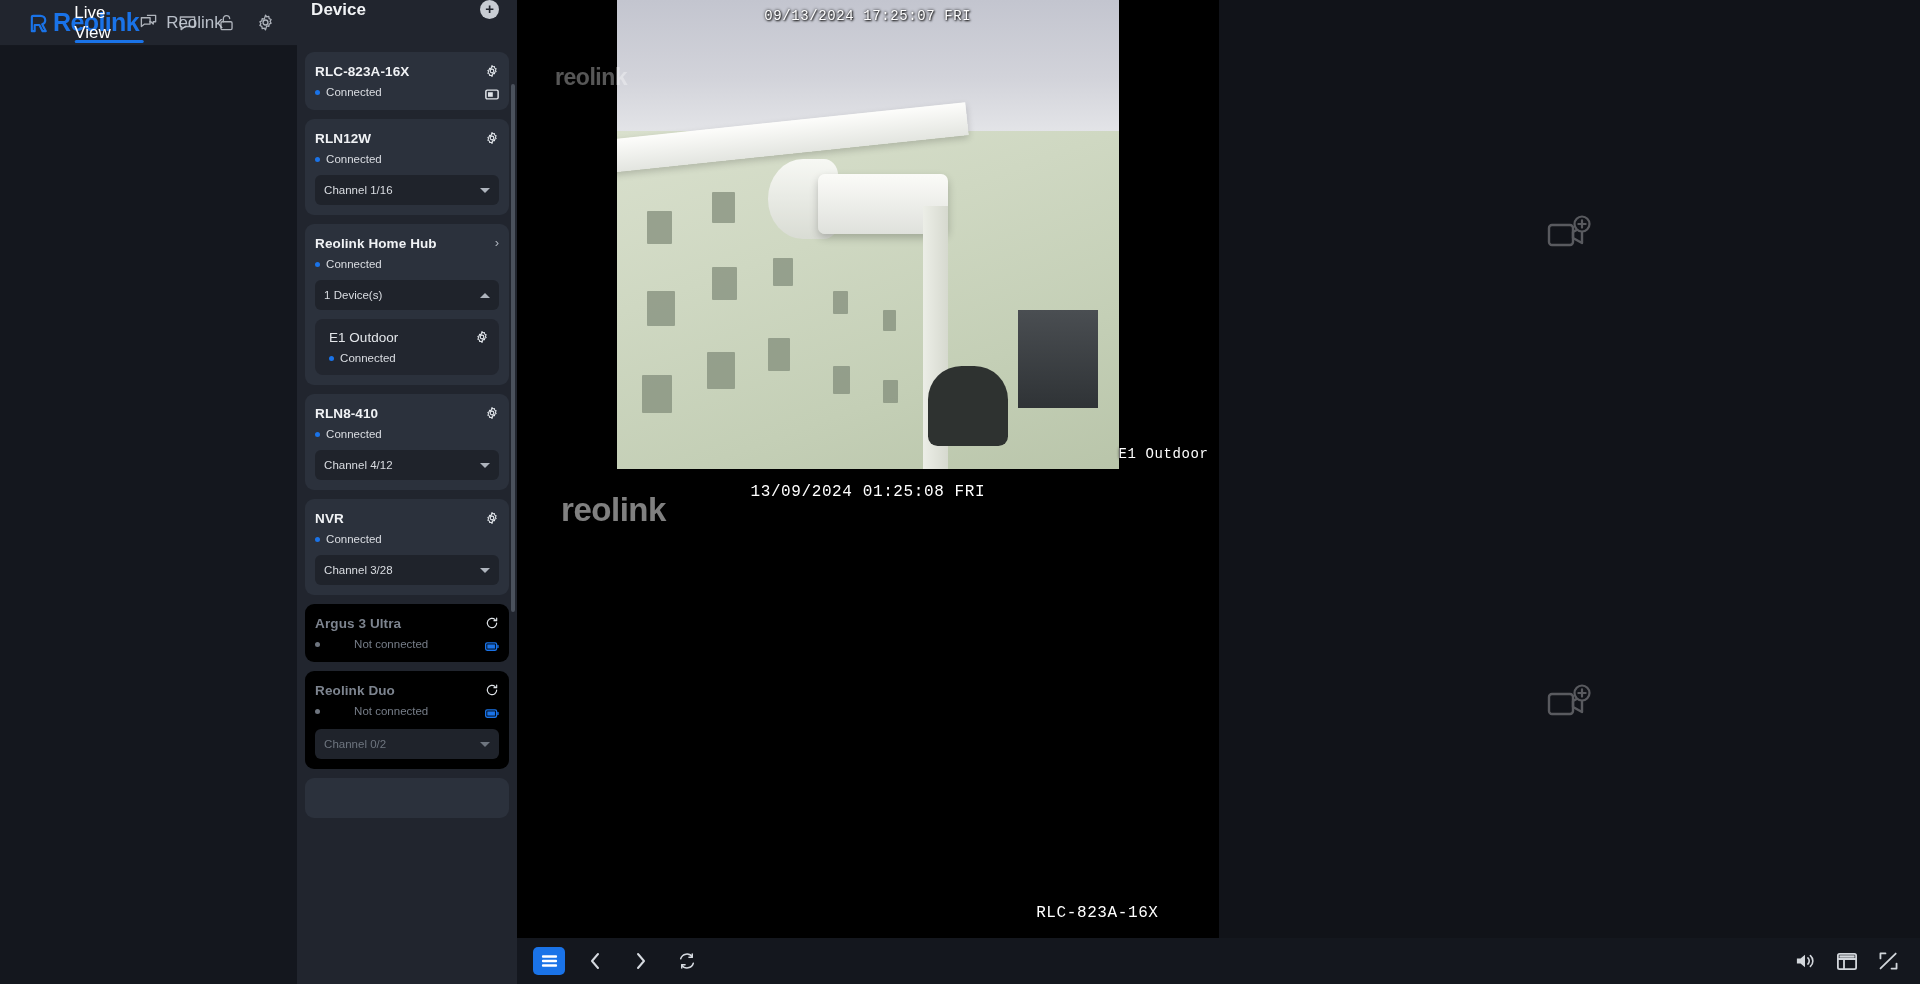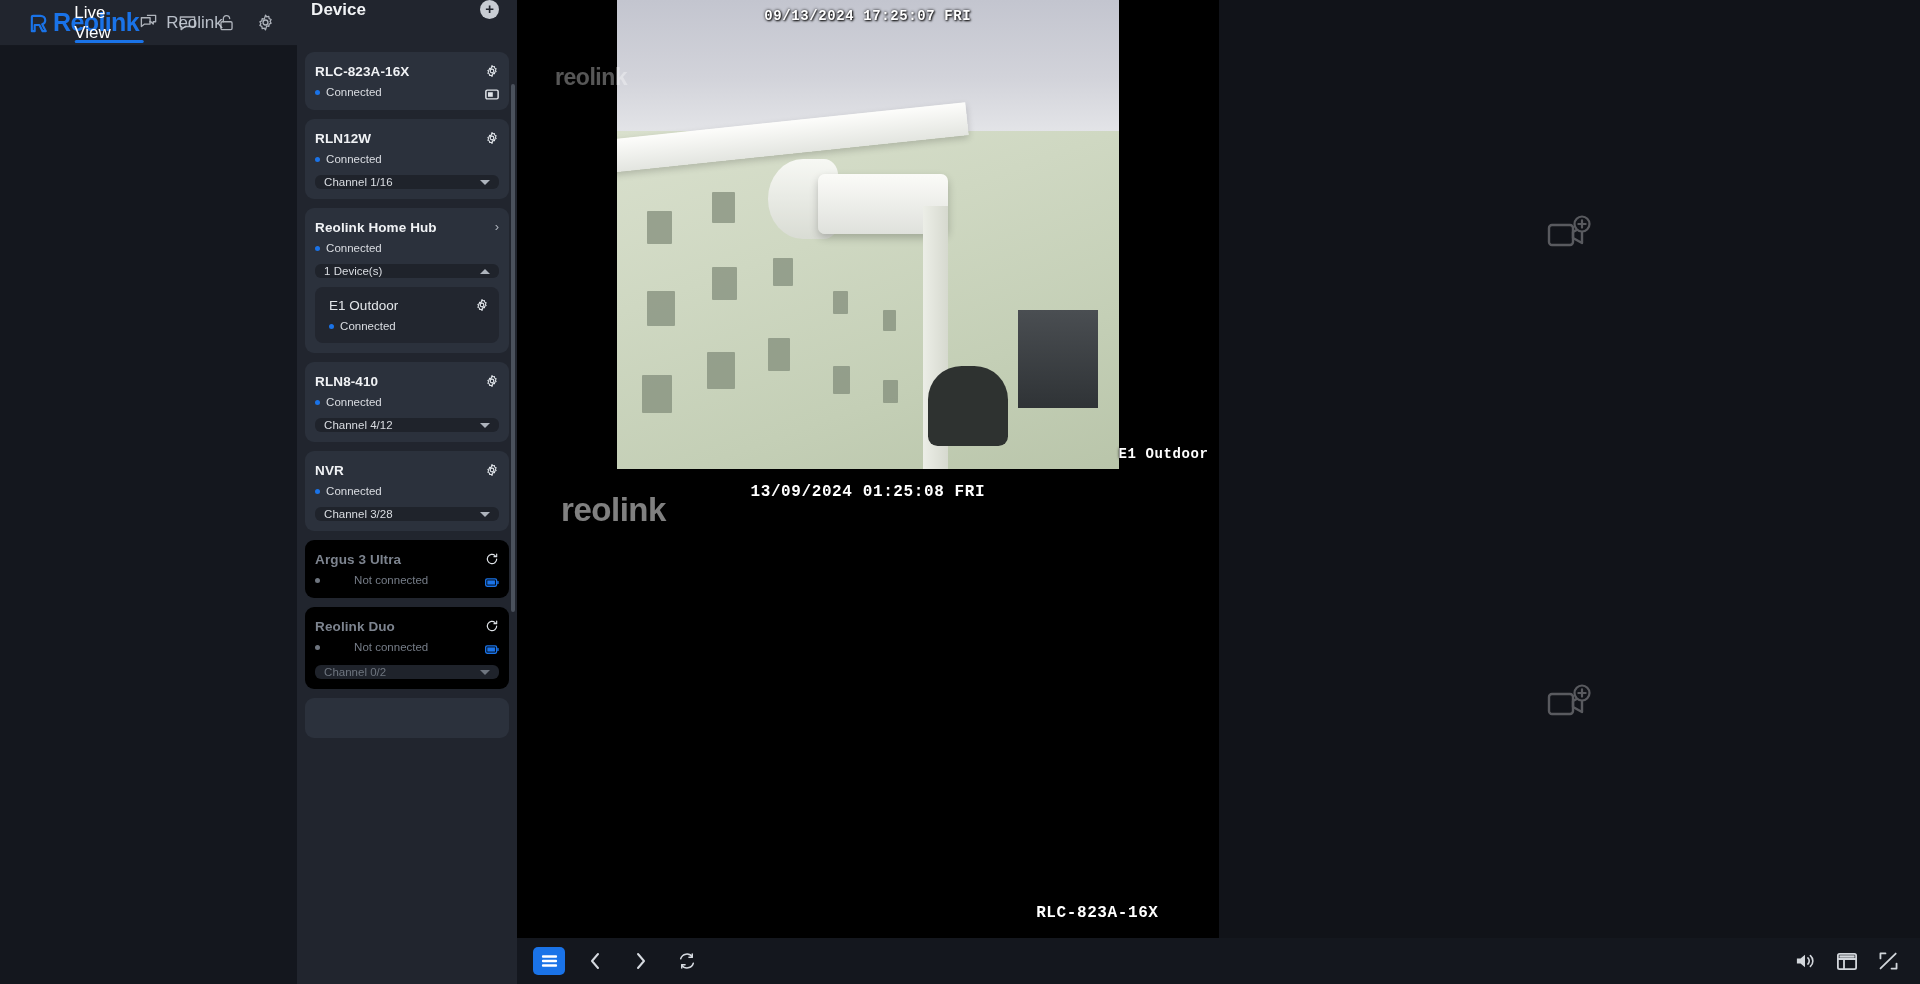--- a/index.html
+++ b/index.html
@@ -85,21 +85,21 @@
     display:flex; align-items:center; gap:6px;
   }
   .dev-card.offline .dev-status { color:#767d88;gap:34px; }
   .dot { width:5px; height:5px; border-radius:50%; background:#1a73e8; display:inline-block; }
   .dev-card.offline .dot { background:#6e757f; }
   .dev-icons { display:flex; flex-direction:column; align-items:center; gap:11px; }
   .gear { width:14px; height:14px; cursor:pointer; display:block; }
   .sqicon { width:14px; height:11px; cursor:pointer; display:block; }
   .chan-bar {
     margin-top:10px; background:#1f232b; border-radius:6px;
-    height:14px; display:flex; align-items:center;
+    height:30px; display:flex; align-items:center;
     padding:0 9px; justify-content:space-between; cursor:pointer;
   }
   .chan-text { font-size:11.5px; color:#dadde2; }
   .dev-card.offline .chan-text { color:#6e757f; }
   .caret { width:0; height:0; border-left:5px solid transparent; border-right:5px solid transparent; }
   .caret.down { border-top:5px solid #aeb4bd; }
   .caret.up { border-bottom:5px solid #aeb4bd; }
   .chev { color:#aeb4bd; font-size:13px; line-height:1; }
   .sub-card {
     margin-top:9px; background:#22262f; border-radius:8px;
@@ -121,21 +121,20 @@
   }
   .tile { position:relative; background:#000; overflow:hidden; }
   .tile.empty { background:#111319; }
   .tile.selected { outline:2px solid #1a73e8; outline-offset:-2px; z-index:2; }
 
   .osd-time, .osd-name {
     position:absolute; color:#fff;
     font-family:"Liberation Mono", "DejaVu Sans Mono", monospace;
     font-size:14px; letter-spacing:.6px;
     text-shadow:0 0 3px rgba(0,0,0,.95), 1px 1px 2px rgba(0,0,0,.9);
-    font-weight:bold;
   }
   .osd-time { top:8px; left:50%; transform:translateX(-50%); white-space:nowrap; }
   .osd-name { bottom:7px; right:10px; white-space:nowrap; }
   .tile-b .osd-time { top:14px; font-size:16px; }
   .tile-b .osd-name { bottom:16px; right:60px; font-size:16px; }
 
   .wm {
     position:absolute; font-weight:700; letter-spacing:-0.5px;
     color:rgba(255,255,255,.30); pointer-events:none;
   }

